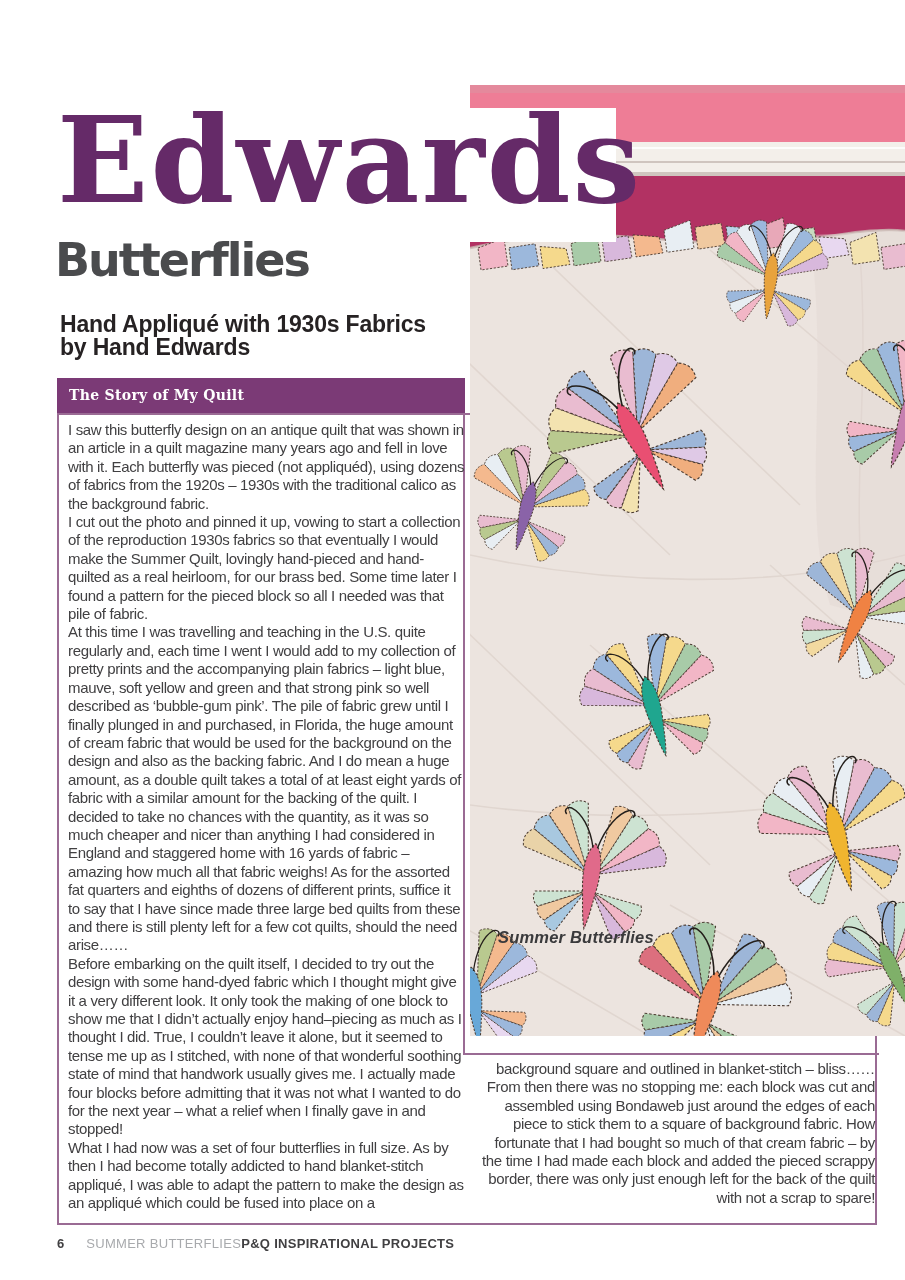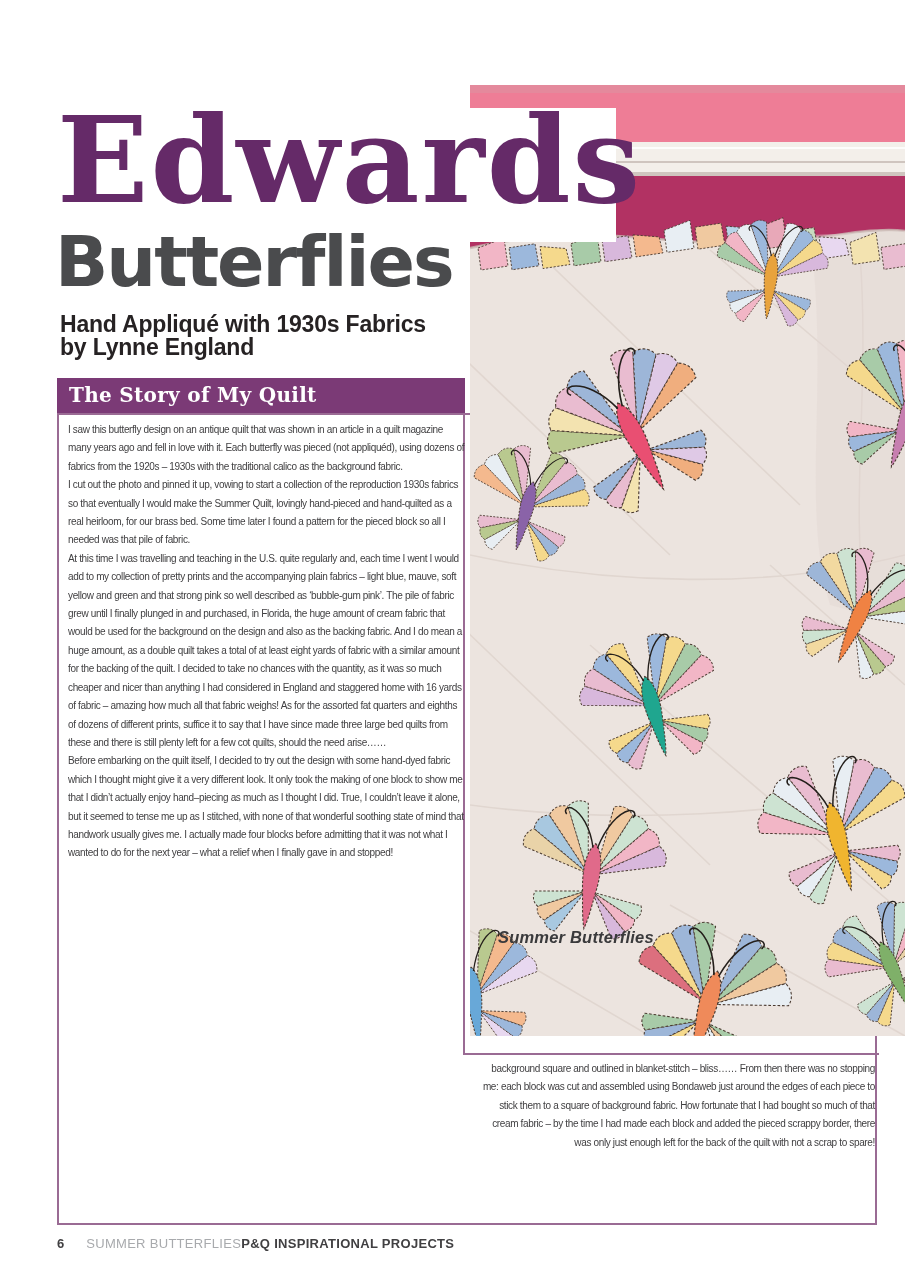--- a/index.html
+++ b/index.html
@@ -16,40 +16,40 @@
     font-size:16.5px;font-weight:bold;font-style:italic;color:#3a3a3c;letter-spacing:.2px;
   }
   #white-notch{position:absolute;left:470px;top:108px;width:146px;height:134px;background:#ffffff;z-index:3;}
   
   #title-line1{
     position:absolute;left:57px;top:100px;z-index:4;line-height:1;
     font-family:"DejaVu Serif","Liberation Serif",serif;
     font-size:120px;font-weight:600;letter-spacing:2px;color:var(--headline-purple,#652a68);
   }
   #title-line2{
-    position:absolute;left:55px;top:227px;z-index:4;line-height:1;
+    position:absolute;left:55px;top:237px;z-index:4;line-height:1;
     font-family:"DejaVu Sans","Liberation Sans",sans-serif;
-    font-size:70px;font-weight:700;letter-spacing:-2px;color:var(--title-gray,#4a4b4d);
+    font-size:46px;font-weight:700;letter-spacing:-2px;color:var(--title-gray,#4a4b4d);
   }
   #subtitle{position:absolute;left:60px;top:313px;z-index:4;font-size:23px;font-weight:700;
     color:#262223;line-height:23px;letter-spacing:-0.2px;}
   
   #section-banner{
     position:absolute;left:57px;top:378px;width:408px;height:35px;z-index:1;
     background:var(--banner-bg,#7b3a76);color:#ffffff;
-    font-family:"DejaVu Serif","Liberation Serif",serif;font-weight:700;font-size:20px;
+    font-family:"DejaVu Serif","Liberation Serif",serif;font-weight:700;font-size:14px;
     line-height:35px;padding-left:12px;box-sizing:border-box;letter-spacing:.3px;
   }
   #story-box{position:absolute;left:57px;top:413px;width:820px;height:812px;box-sizing:border-box;
     border:2px solid var(--box-border,#9a6b94);z-index:0;background:#fff;}
   #photo-frame-left{position:absolute;left:463px;top:413px;width:2px;height:642px;
     background:var(--box-border,#9a6b94);z-index:1;}
   #photo-frame-bottom{position:absolute;left:463px;top:1053px;width:416px;height:2px;
     background:var(--box-border,#9a6b94);z-index:1;}
-  .body-col{position:absolute;z-index:2;font-size:10px;line-height:18.4px;letter-spacing:-0.35px;
+  .body-col{position:absolute;z-index:2;font-size:15px;line-height:18.4px;letter-spacing:-0.35px;
     color:var(--body-text,#414042);}
   .body-col p{margin:0;}
   #left-col{left:68px;top:421px;width:397px;}
   #right-col{left:481px;top:1060px;width:394px;text-align:right;}
   
   #footer{position:absolute;left:57px;top:1236px;z-index:1;font-size:13px;display:flex;
     align-items:baseline;white-space:nowrap;}
   #footer-page-number{font-weight:700;color:#414042;}
   #footer-light{color:var(--footer-gray,#a8aaad);margin-left:22px;letter-spacing:.3px;}
   #footer-bold{font-weight:700;color:#414042;margin-left:0;letter-spacing:.3px;}
@@ -339,30 +339,31 @@
 
   <div id="white-notch"></div>
 
   <div id="photo-frame-left"></div>
   <div id="photo-frame-bottom"></div>
 
   <div id="title-line1">Edwards</div>
   <div id="title-line2">Butterflies</div>
   <div id="subtitle">
     <div>Hand Appliqué with 1930s Fabrics</div>
-    <div>by Lynne England</div>
+    <div>by Hand Edwards</div>
   </div>
 
   <div id="section-banner">The Story of My Quilt</div>
 
   <div id="left-col" class="body-col">
       <p>I saw this butterfly design on an antique quilt that was shown in an article in a quilt magazine many years ago and fell in love with it. Each butterfly was pieced (not appliquéd), using dozens of fabrics from the 1920s – 1930s with the traditional calico as the background fabric.</p>
       <p>I cut out the photo and pinned it up, vowing to start a collection of the reproduction 1930s fabrics so that eventually I would make the Summer Quilt, lovingly hand-pieced and hand-quilted as a real heirloom, for our brass bed. Some time later I found a pattern for the pieced block so all I needed was that pile of fabric.</p>
       <p>At this time I was travelling and teaching in the U.S. quite regularly and, each time I went I would add to my collection of pretty prints and the accompanying plain fabrics – light blue, mauve, soft yellow and green and that strong pink so well described as ‘bubble-gum pink’. The pile of fabric grew until I finally plunged in and purchased, in Florida, the huge amount of cream fabric that would be used for the background on the design and also as the backing fabric. And I do mean a huge amount, as a double quilt takes a total of at least eight yards of fabric with a similar amount for the backing of the quilt. I decided to take no chances with the quantity, as it was so much cheaper and nicer than anything I had considered in England and staggered home with 16 yards of fabric – amazing how much all that fabric weighs! As for the assorted fat quarters and eighths of dozens of different prints, suffice it to say that I have since made three large bed quilts from these and there is still plenty left for a few cot quilts, should the need arise……</p>
       <p>Before embarking on the quilt itself, I decided to try out the design with some hand-dyed fabric which I thought might give it a very different look. It only took the making of one block to show me that I didn’t actually enjoy hand–piecing as much as I thought I did. True, I couldn’t leave it alone, but it seemed to tense me up as I stitched, with none of that wonderful soothing state of mind that handwork usually gives me. I actually made four blocks before admitting that it was not what I wanted to do for the next year – what a relief when I finally gave in and stopped!</p>
+      <p>What I had now was a set of four butterflies in full size. As by then I had become totally addicted to hand blanket-stitch appliqué, I was able to adapt the pattern to make the design as an appliqué which could be fused into place on a</p>
     </div>
   <div id="right-col" class="body-col">
       <p>background square and outlined in blanket-stitch – bliss…… From then there was no stopping me: each block was cut and assembled using Bondaweb just around the edges of each piece to stick them to a square of background fabric. How fortunate that I had bought so much of that cream fabric – by the time I had made each block and added the pieced scrappy border, there was only just enough left for the back of the quilt with not a scrap to spare!</p>
     </div>
 
   <div id="footer">
     <span id="footer-page-number">6</span>
     <span id="footer-light">SUMMER BUTTERFLIES</span>
     <span id="footer-bold">P&amp;Q INSPIRATIONAL PROJECTS</span>
   </div>

